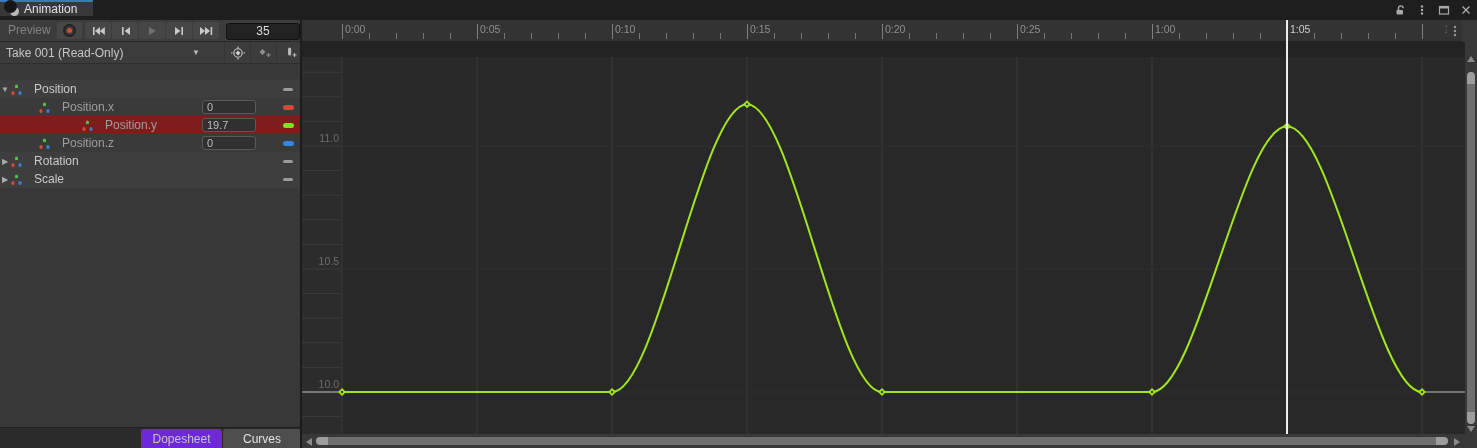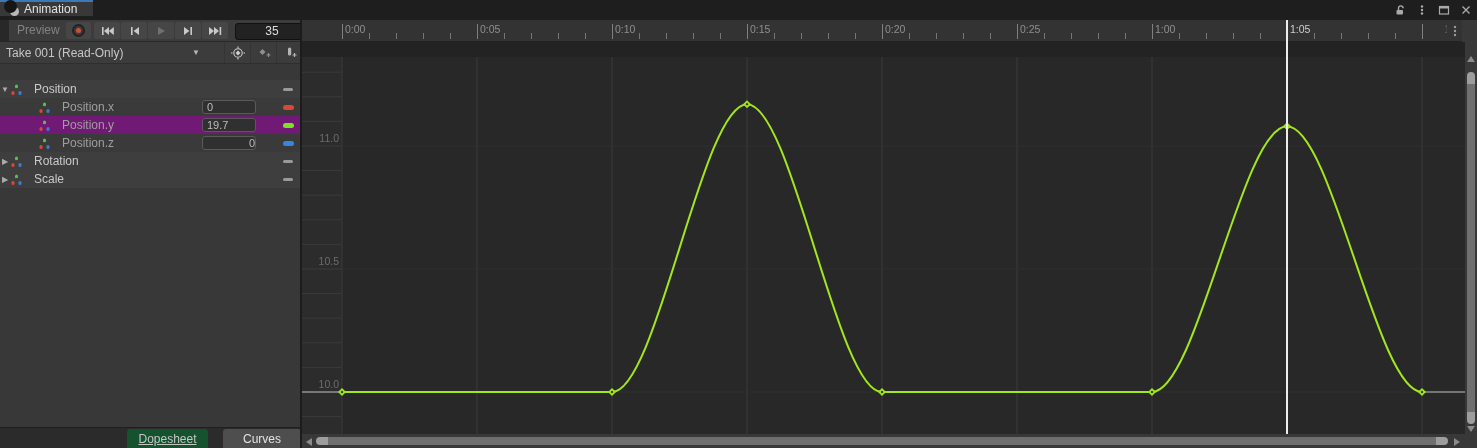--- a/index.html
+++ b/index.html
@@ -11,56 +11,56 @@
   .tabbar{left:0;top:0;width:1477px;height:20px;background:#1e1e1e;}
   .tab{left:0;top:0;width:93px;height:16px;background:#383838;border-top:2px solid #3a79bb;
        display:flex;align-items:center;gap:5px;padding-left:5px;box-sizing:border-box;text-align:center;}
   .tab-title{color:#e2e2e2;font-size:12px;}
   .tabicon{position:relative;width:14px;height:14px;flex:0 0 14px;}
   .tabicon .c2{position:absolute;left:5px;top:5px;width:9px;height:9px;border-radius:50%;background:#b9b9b9;}
   .tabicon .c1{position:absolute;left:-1px;top:-2px;width:13px;height:13px;border-radius:50%;background:#161616;z-index:1;}
   .winctrls{right:2px;top:0;height:20px;display:flex;align-items:center;gap:4px;}
   .wbtn{width:18px;height:18px;display:flex;align-items:center;justify-content:center;cursor:default;}
   
-  .toolbar1{left:9px;top:20px;width:302px;height:22px;background:#3c3c3c;border-bottom:1px solid #292929;box-sizing:border-box;}
+  .toolbar1{left:0;top:20px;width:302px;height:22px;background:#3c3c3c;border-bottom:1px solid #292929;box-sizing:border-box;}
   .preview-label{left:8px;top:0;line-height:21px;color:#828282;}
   .tbtn{position:absolute;top:2px;height:17px;background:#464646;border-radius:2px;
         display:flex;align-items:center;justify-content:center;}
   .rec-btn{left:57px;width:25px;}
   .rec-ic{width:13px;height:13px;border-radius:50%;background:#3a3a3a;border:2px solid #222;position:relative;box-sizing:border-box;}
   .rec-ic::after{content:"";position:absolute;left:2px;top:2px;width:5px;height:5px;border-radius:50%;background:#ce5033;}
   .framefield{left:226px;top:3px;width:72px;height:15px;background:#222;border:1px solid #111;border-radius:3px;
               color:#dcdcdc;text-align:center;line-height:15px;font-size:12px;}
   .toolbar2{left:0;top:42px;width:302px;height:22px;background:#3c3c3c;border-bottom:1px solid #2e2e2e;box-sizing:border-box;}
   .clipdrop{left:0;top:0;width:224px;height:21px;display:flex;align-items:center;}
   .clip-name{margin-left:6px;color:#c6c6c6;}
   .drop-arrow{position:absolute;left:192px;top:1px;font-size:8px;color:#b8b8b8;line-height:20px;}
   .kbtn{position:absolute;top:0;width:26px;height:21px;display:flex;align-items:center;justify-content:center;border-left:1px solid #343434;}
   
   .proppanel{left:0;top:64px;width:302px;height:363px;background:#383838;}
   .prow{position:absolute;left:0;width:300px;height:18px;display:flex;align-items:center;}
   .prow.group{background:#3e3e3e;}
   .prow.child{background:#3a3a3a;}
-  .prow.selected{background:#701a75;}
+  .prow.selected{background:#7f1d1d;padding-left:43px;}
   .tri{width:10px;text-align:center;font-size:8px;color:#ababab;flex:0 0 10px;}
   .tf-icon{position:relative;width:12px;height:12px;flex:0 0 12px;margin-right:3px;}
   .tf-icon i{position:absolute;left:4.5px;top:5px;width:3.5px;height:3.5px;border-radius:50%;background:transparent;
              box-shadow:0 -3.5px 0 #55c04f, -3.5px 3px 0 #d44a3a, 3.5px 3px 0 #3f7cd0;}
   .plabel{color:#c9c9c9;margin-left:9px;}
   .plabel.dim{color:#9e9e9e;}
   .pfield{position:absolute;left:202px;top:2px;width:48px;height:12px;background:#303030;border:1px solid #5a5a5a;
           border-radius:3px;color:#bdbdbd;font-size:11px;line-height:12px;padding-left:4px;}
   .pill{position:absolute;left:283px;top:7px;width:11px;height:5px;border-radius:3px;}
   .dash{position:absolute;left:283px;top:8px;width:10px;height:3px;border-radius:2px;background:#9a9a9a;}
   .addprop{position:absolute;left:37px;top:137px;width:228px;height:18px;background:#434343;border:1px solid #393939;
            border-radius:3px;color:#878787;text-align:center;line-height:17px;box-sizing:border-box;}
   
   .bottombar{left:0;top:427px;width:302px;height:21px;background:#2b2b2b;border-top:1px solid #1f1f1f;box-sizing:border-box;}
   .btab{position:absolute;top:1px;height:20px;border-radius:3px 3px 0 0;text-align:center;line-height:20px;}
-  .btab.inactive{left:127px;width:81px;background:#14532d;color:#c5c5c5;text-decoration:underline;}
+  .btab.inactive{left:141px;width:81px;background:#6d28d9;color:#c5c5c5;}
   .btab.active{left:223px;width:78px;background:#4e4e4e;color:#e3e3e3;}
   
   .lsep{left:300px;top:20px;width:2px;height:428px;background:#1c1c1c;}
   .ruler{left:302px;top:20px;width:1160px;height:22px;background:#333;border-bottom:1px solid #232323;box-sizing:border-box;overflow:hidden;}
   .rtick{position:absolute;width:1px;background:#757575;bottom:2px;}
   .rtick.major{height:15px;background:#808080;}
   .rtick.minor{height:6px;}
   .rlabel{position:absolute;top:3px;font-size:10.5px;color:#8f8f8f;white-space:nowrap;}
   .ruler-kebab{left:1447px;top:20px;width:15px;height:21px;background:#333;display:flex;align-items:center;justify-content:center;}
   .ruler-corner{left:1462px;top:20px;width:15px;height:22px;background:#383838;}
@@ -202,21 +202,21 @@
     </div>
     <div class="prow child selected" style="top:52px;">
       <span style="width:38px;flex:0 0 38px;"></span>
       <span class="tf-icon">
           <i></i>
         </span>
       <span class="plabel dim">Position.y</span>
       <span class="pfield">19.7</span>
       <span class="pill" style="background: rgb(124, 227, 32);"></span>
     </div>
-    <div class="prow child" style="top:70px;text-align:right;">
+    <div class="prow child" style="top:70px;">
       <span style="width:38px;flex:0 0 38px;"></span>
       <span class="tf-icon">
           <i></i>
         </span>
       <span class="plabel dim">Position.z</span>
       <span class="pfield">0</span>
       <span class="pill" style="background: rgb(51, 135, 226);"></span>
     </div>
     <div class="prow group" style="top:88px;">
       <span class="tri">▶</span>

